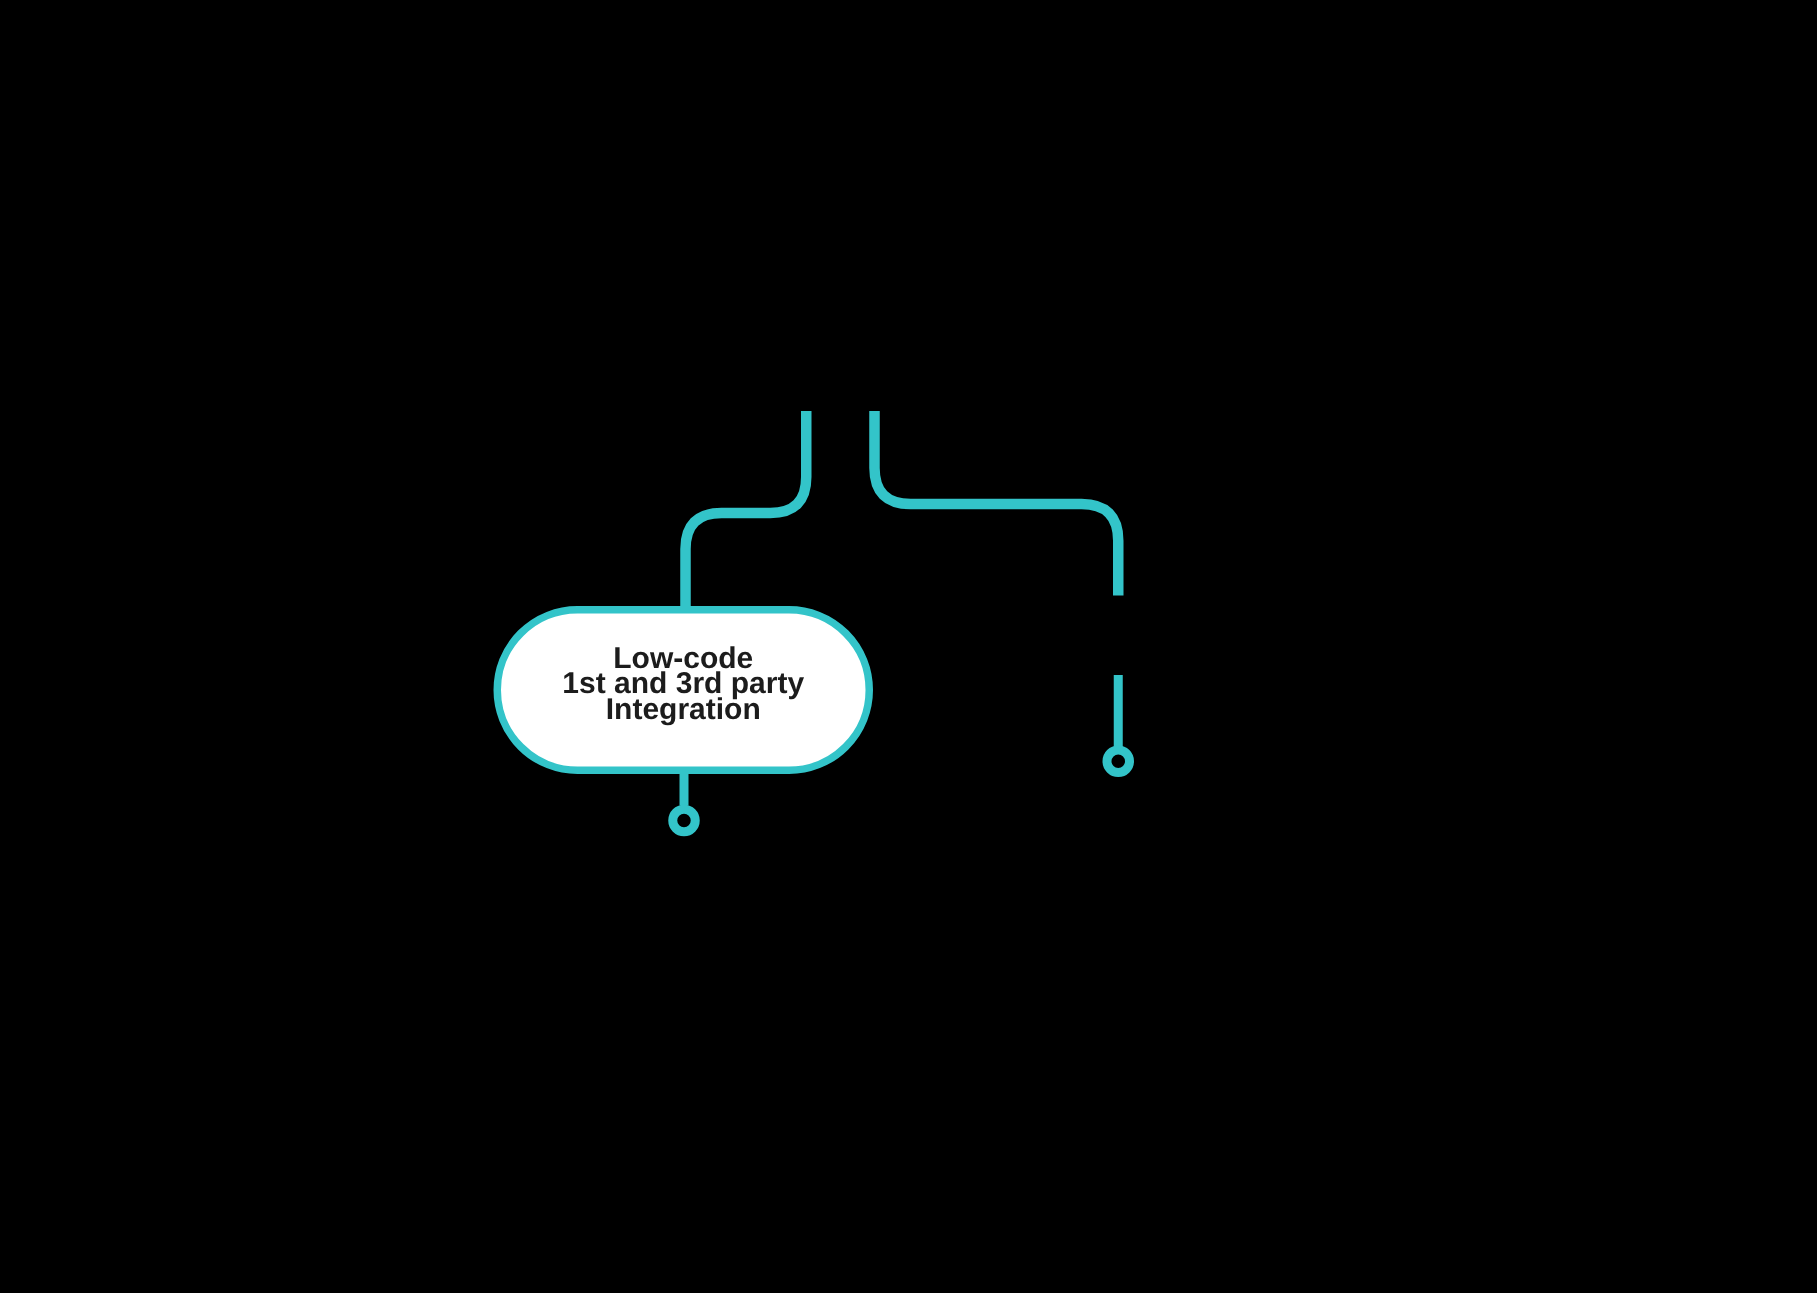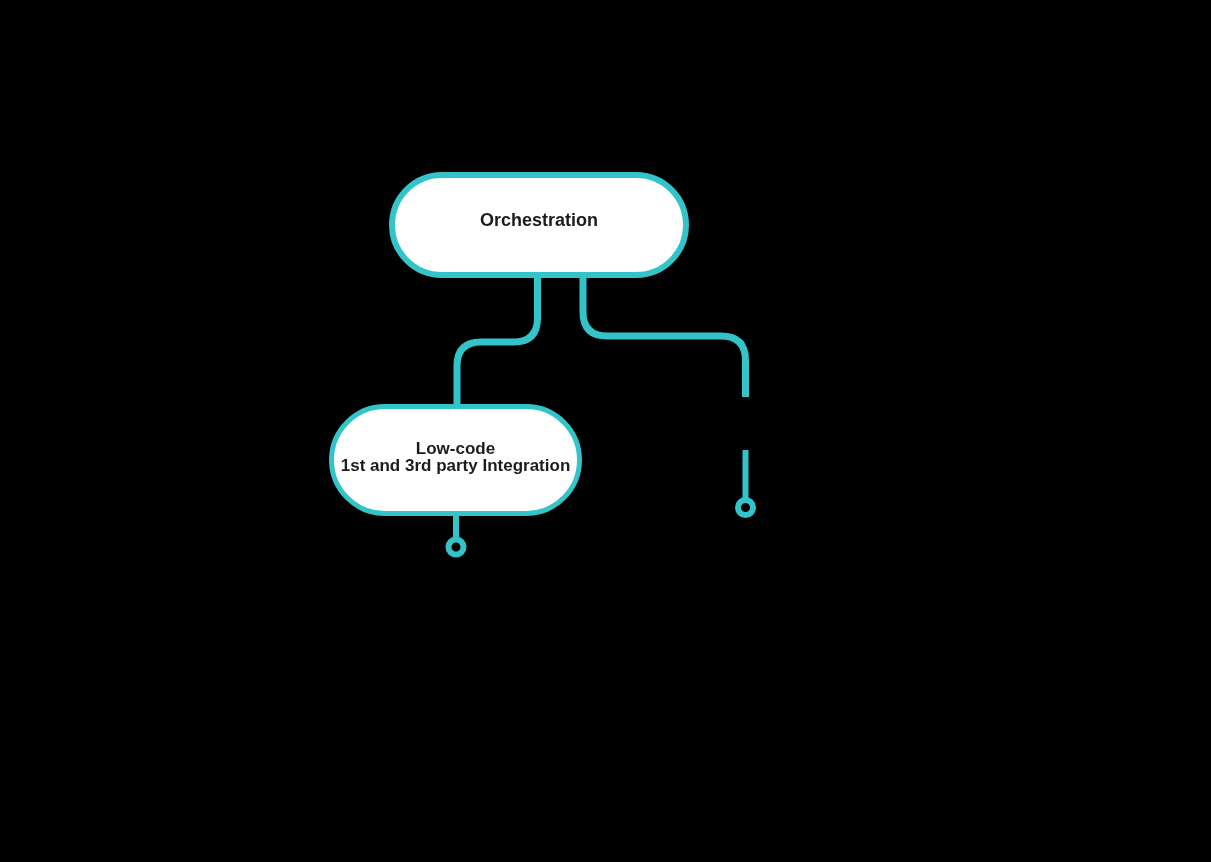--- a/index.html
+++ b/index.html
@@ -59,21 +59,21 @@
     width:300px; height:106px;
     border-radius:53px;
     font-size:18px;
     padding-bottom:10px;
   }
   .node-lowcode{
     left:329px; top:404px;
     width:253px; height:112px;
     border-radius:56px;
     border-width:5px;
-    font-size:17px;
+    font-size:20px;
     line-height:17px;
     padding-bottom:7px;
   }
   .node-imperative{
     left:656px; top:394px;
     width:178px; height:58px;
     border-radius:29px;
     border-width:4px;
     font-size:14px;
   }
@@ -90,23 +90,20 @@
 
     <path class="edge" d="M 583 274 L 583 312 Q 583 336 607 336 L 721 336 Q 745.5 336 745.5 360.5 L 745.5 397"></path>
 
     <path class="stem" d="M 456 513 L 456 537"></path>
     <circle class="toggle-ring" cx="456" cy="547" r="7.5"></circle>
 
     <path class="stem" d="M 745.5 450 L 745.5 498"></path>
     <circle class="toggle-ring" cx="745.5" cy="507.5" r="7.5"></circle>
   </svg>
 
-  <div class="node node-root">
-    <span class="node-label">Orchestration</span>
-  </div>
 
   <div class="node node-lowcode">
     <span class="node-label">Low-code</span>
     <span class="node-label">1st and 3rd party Integration</span>
   </div>
 
 
 </div>
 
 </body></html>

